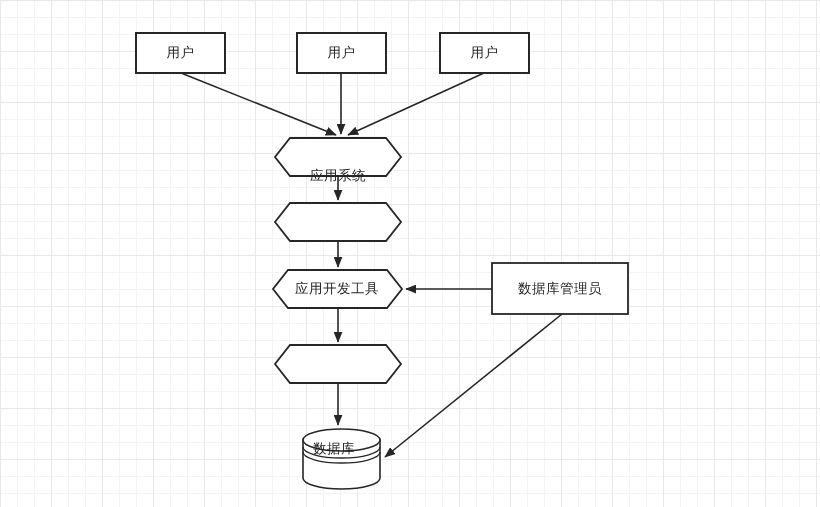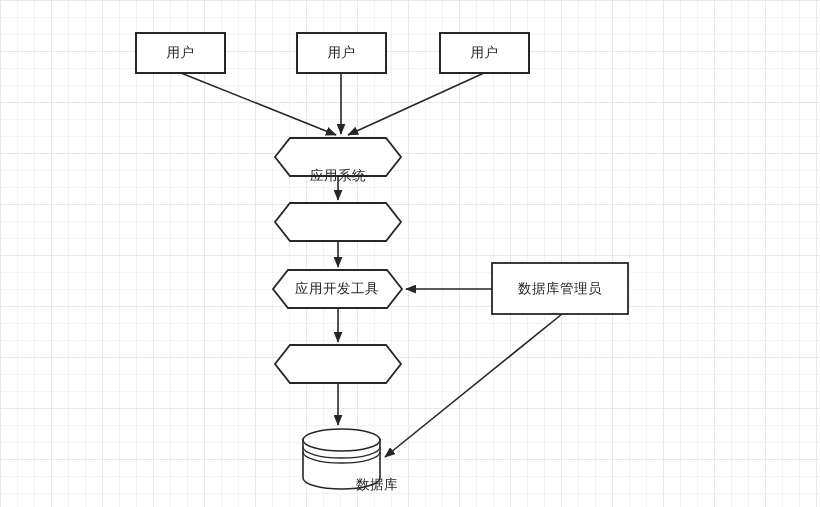--- a/index.html
+++ b/index.html
@@ -114,15 +114,15 @@
   <div class="node-label" style="left:440px; top:33px; width:89px; height:40px;">用户</div>
 
   <div class="node-label" style="left:275px; top:154px; width:126px; height:44px;">应用系统</div>
 
 
   <div class="node-label" style="left:272px; top:270px; width:130px; height:38px;">应用开发工具</div>
 
 
   <div class="node-label" style="left:492px; top:263px; width:136px; height:51px;">数据库管理员</div>
 
-  <div class="node-label" style="left:303px; top:468px; width:62px; height:34px;margin-left:43px;">数据库</div>
+  <div class="node-label" style="left:303px; top:432px; width:62px; height:34px;">数据库</div>
 
 </div>
 
 </body></html>

